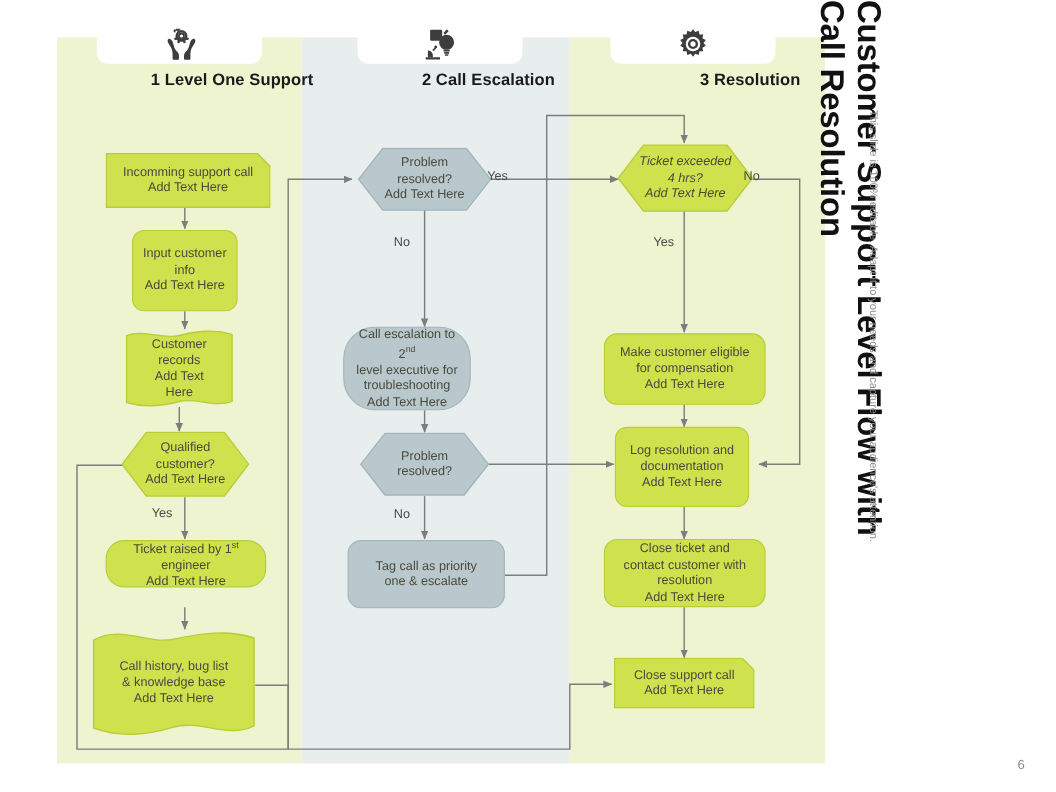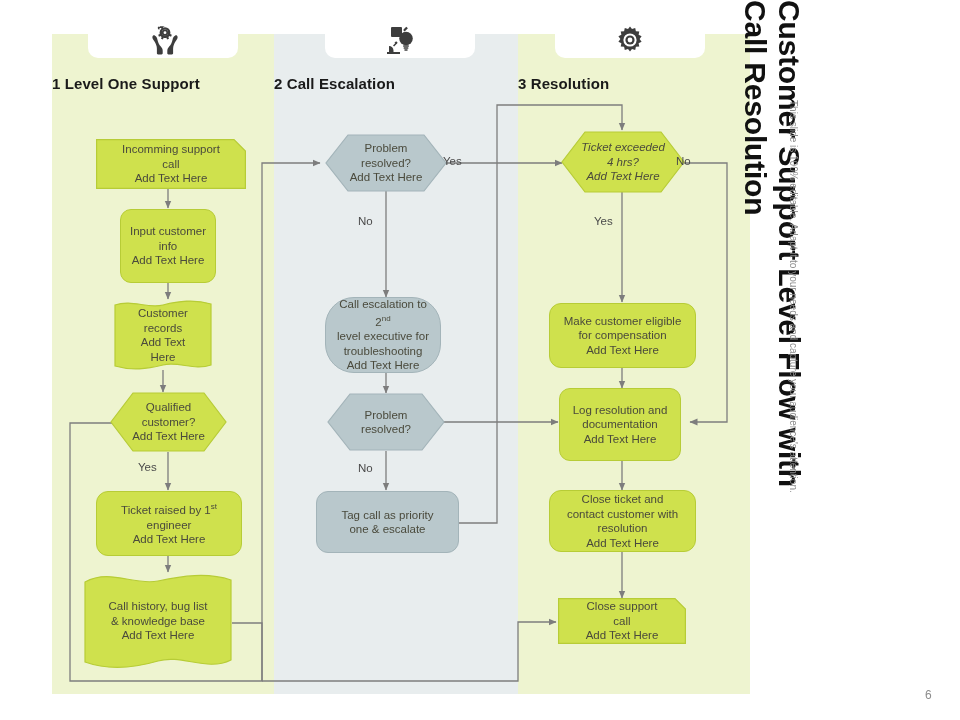--- a/index.html
+++ b/index.html
@@ -20,42 +20,42 @@
   .notch{position:absolute;top:20px;height:38px;background:#ffffff;
          border-bottom-left-radius:10px;border-bottom-right-radius:10px;}
   .notch-1{left:88px;width:150px;}
   .notch-2{left:325px;width:150px;}
   .notch-3{left:555px;width:150px;}
 
   .lane-icon{position:absolute;top:24px;width:40px;height:32px;
              display:flex;align-items:center;justify-content:center;color:#3d3d3d;}
   .ic1{left:145px;} .ic2{left:380px;} .ic3{left:610px;}
 
-  .lane-title{position:absolute;top:75px;height:22px;
+  .lane-title{position:absolute;top:64px;height:22px;
               font-size:15px;font-weight:bold;color:#1a1a1a;
-              text-align:left;letter-spacing:.1px;}
+              text-align:center;letter-spacing:.1px;margin-left:48px;}
   .lt1{left:52px;width:222px;} .lt2{left:274px;width:244px;} .lt3{left:518px;width:232px;}
 
   
   .node{position:absolute;box-sizing:border-box;
         display:flex;align-items:center;justify-content:center;text-align:center;
         font-size:11.5px;line-height:14.5px;color:#4a4a3c;padding:4px 6px;}
   .green{background:#cfe14d;border:1px solid #b7cc36;}
   .grey{background:#b9c8cc;border:1px solid #a3b4b9;}
   .rounded{border-radius:12px;}
   .rect{border-radius:11px;}
   .node sup{font-size:8px;vertical-align:super;}
 
   
   .hex{border:none;background:transparent;padding:0;}
   .hex .hexbg{position:absolute;inset:0;}
   .hex .hextxt{position:relative;z-index:2;width:100%;padding:0 22px;box-sizing:border-box;}
 
   
-  .clip{border:none;background:transparent;padding:15px;}
+  .clip{border:none;background:transparent;padding:5px;}
   .clip .clipbg{position:absolute;inset:0;}
   .clip .cliptxt{position:relative;z-index:2;width:100%;padding:0 8px;box-sizing:border-box;}
 
   
   .wave{border:none;background:transparent;padding:0;}
   .wave .wavebg{position:absolute;inset:0;}
   .wave .wavetxt{position:relative;z-index:2;width:100%;padding:0 10px;box-sizing:border-box;}
 
   
   #wires{position:absolute;left:0;top:0;width:960px;height:720px;pointer-events:none;}
@@ -209,21 +209,21 @@
     <svg class="hexbg" viewBox="0 0 117 60" preserveAspectRatio="none">
       <polygon points="23,1 94,1 116,30 94,59 23,59 1,30" fill="#cfe14d" stroke="#b7cc36" stroke-width="1.2"></polygon>
     </svg>
     <div class="hextxt">
       <span>Qualified</span><br>
       <span>customer?</span><br>
       <span>Add Text Here</span>
     </div>
   </div>
 
-  <div class="node green rounded" style="left:96px;top:491px;width:146px;height:65px;">
+  <div class="node green rounded" style="left:96px;top:491px;width:146px;height:43px;border-radius:17px;">
     <div>
       <span><span>Ticket raised by 1</span><sup>st</sup></span><br>
       <span>engineer</span><br>
       <span>Add Text Here</span>
     </div>
   </div>
 
   <div class="node wave" style="left:84px;top:572px;width:148px;height:98px;">
     <svg class="wavebg" viewBox="0 0 148 98" preserveAspectRatio="none">
       <path d="M1,10 C26,-4 50,14 74,9 C98,4 123,0 147,8 L147,88 C123,100 98,82 74,89 C50,96 26,99 1,90 Z" fill="#cfe14d" stroke="#b7cc36" stroke-width="1.2"></path>
@@ -238,21 +238,21 @@
   <div class="node hex" style="left:325px;top:134px;width:122px;height:58px;">
     <svg class="hexbg" viewBox="0 0 122 58" preserveAspectRatio="none">
       <polygon points="23,1 99,1 121,29 99,57 23,57 1,29" fill="#b9c8cc" stroke="#a3b4b9" stroke-width="1.2"></polygon>
     </svg>
     <div class="hextxt" style="padding:0 14px;">
       <span>Problem resolved?</span><br>
       <span>Add Text Here</span>
     </div>
   </div>
 
-  <div class="node grey rounded" style="left:325px;top:297px;width:116px;height:76px;border-radius:29px;">
+  <div class="node grey rounded" style="left:312px;top:297px;width:116px;height:76px;border-radius:29px;">
     <div>
       <span><span>Call escalation to 2</span><sup>nd</sup></span><br>
       <span>level executive for</span><br>
       <span>troubleshooting</span><br>
       <span>Add Text Here</span>
     </div>
   </div>
 
   <div class="node hex" style="left:327px;top:393px;width:118px;height:58px;">
     <svg class="hexbg" viewBox="0 0 118 58" preserveAspectRatio="none">

